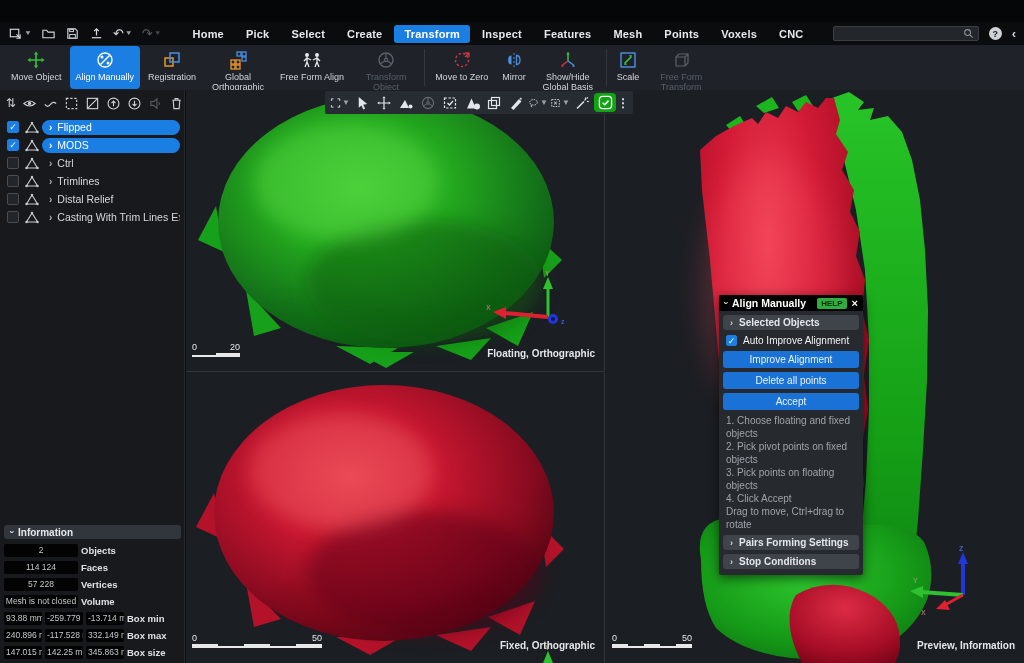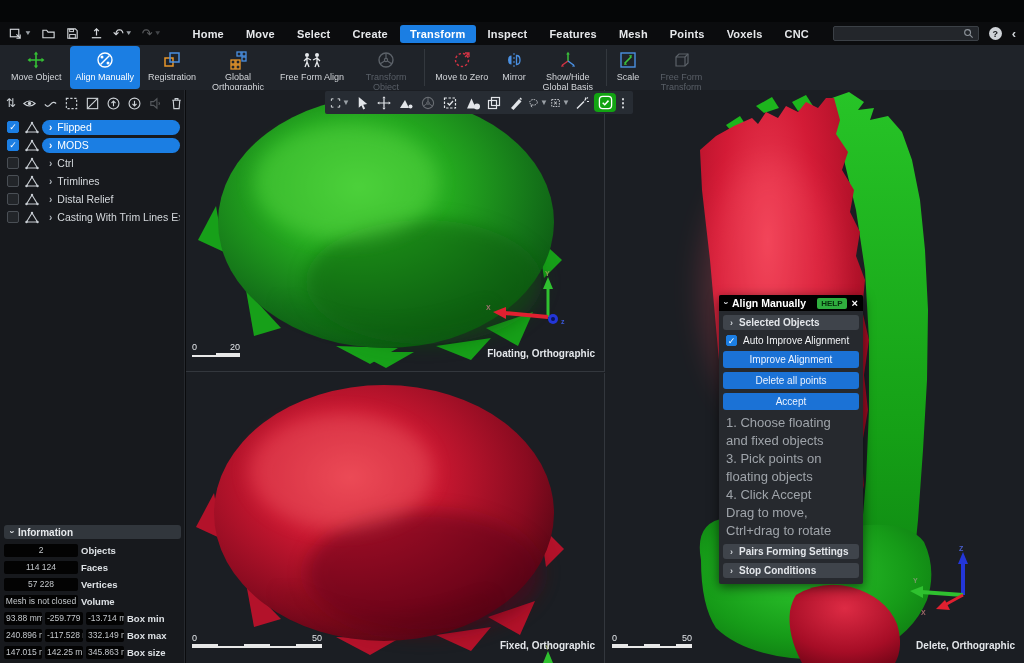--- a/index.html
+++ b/index.html
@@ -99,21 +99,21 @@
   .dlg-x{color:#fff;font-size:11px;font-weight:700;line-height:10px;}
   .dlg-body{padding:4px 4px 6px;display:flex;flex-direction:column;gap:4px;}
   .sectrow{height:15px;background:#3f444b;border-radius:3px;display:flex;align-items:center;gap:6px;
            padding:0 7px;font-size:10px;font-weight:700;color:#e3e6ea;}
   .sectrow .sch{font-size:9px;color:#cfd3d8;}
   .chkrow{display:flex;align-items:center;gap:6px;padding:1px 3px;}
   .chkrow .cb{width:11px;height:11px;margin:0;}
   .chkrow .cl{font-size:10px;color:#f0f2f4;}
   .dbtn{height:17px;background:#1b72d6;border:none;border-radius:3px;color:#eaf2ff;
         font-size:10px;font-family:"Liberation Sans",sans-serif;display:flex;align-items:center;justify-content:center;}
-  .instr{padding:0 3px;color:#9fa4aa;font-size:13px;line-height:18px;}
+  .instr{padding:0 3px;color:#9fa4aa;font-size:10px;line-height:13px;}
 </style>
 </head>
 <body>
 
 <div class="app">
 
   <div class="titlebar"></div>
 
   <div class="menubar">
     <span class="qicon">
@@ -145,21 +145,21 @@
       <span>↶</span>
         <span class="chev">▼</span>
     </span>
     <span class="qicon disabled" style="font-size:13px;">
       <span>↷</span>
         <span class="chev">▼</span>
     </span>
 
     <div class="tabs">
       <span class="tab">Home</span>
-      <span class="tab">Move</span>
+      <span class="tab">Pick</span>
       <span class="tab">Select</span>
       <span class="tab">Create</span>
       <span class="tab active">Transform</span>
       <span class="tab">Inspect</span>
       <span class="tab">Features</span>
       <span class="tab">Mesh</span>
       <span class="tab">Points</span>
       <span class="tab">Voxels</span>
       <span class="tab">CNC</span>
     </div>
@@ -648,21 +648,21 @@
               <span>50</span>
             </div>
           <div class="sb-bar">
               <div class="sb-seg f" style="width:16px;"></div>
               <div class="sb-seg" style="width:16px;"></div>
               <div class="sb-seg f" style="width:16px;"></div>
               <div class="sb-seg" style="width:16px;"></div>
               <div class="sb-seg f" style="width:16px;"></div>
             </div>
         </div>
-        <span class="vplabel">Delete, Orthographic</span>
+        <span class="vplabel">Preview, Information</span>
       </div>
 
       <div class="vtb">
         <span class="vi">
           <svg width="16" height="16" viewBox="0 0 16 16">
               <path d="M2 5V2h3M11 2h3v3M14 11v3h-3M5 14H2v-3" fill="none" stroke="#e2e5e9" stroke-width="1.3"></path>
             </svg>
             <span class="chev">▼</span>
         </span>
         <span class="vi">
@@ -760,20 +760,21 @@
             <span class="cb checked">
                 <span>✓</span>
               </span>
             <span class="cl">Auto Improve Alignment</span>
           </div>
           <button class="dbtn">Improve Alignment</button>
           <button class="dbtn">Delete all points</button>
           <button class="dbtn">Accept</button>
           <div class="instr">
             <div>1. Choose floating and fixed objects</div>
+            <div>2. Pick pivot points on fixed objects</div>
             <div>3. Pick points on floating objects</div>
             <div>4. Click Accept</div>
             <div>Drag to move, Ctrl+drag to rotate</div>
           </div>
           <div class="sectrow">
             <span class="sch">›</span>
             <span>Pairs Forming Settings</span>
           </div>
           <div class="sectrow">
             <span class="sch">›</span>

